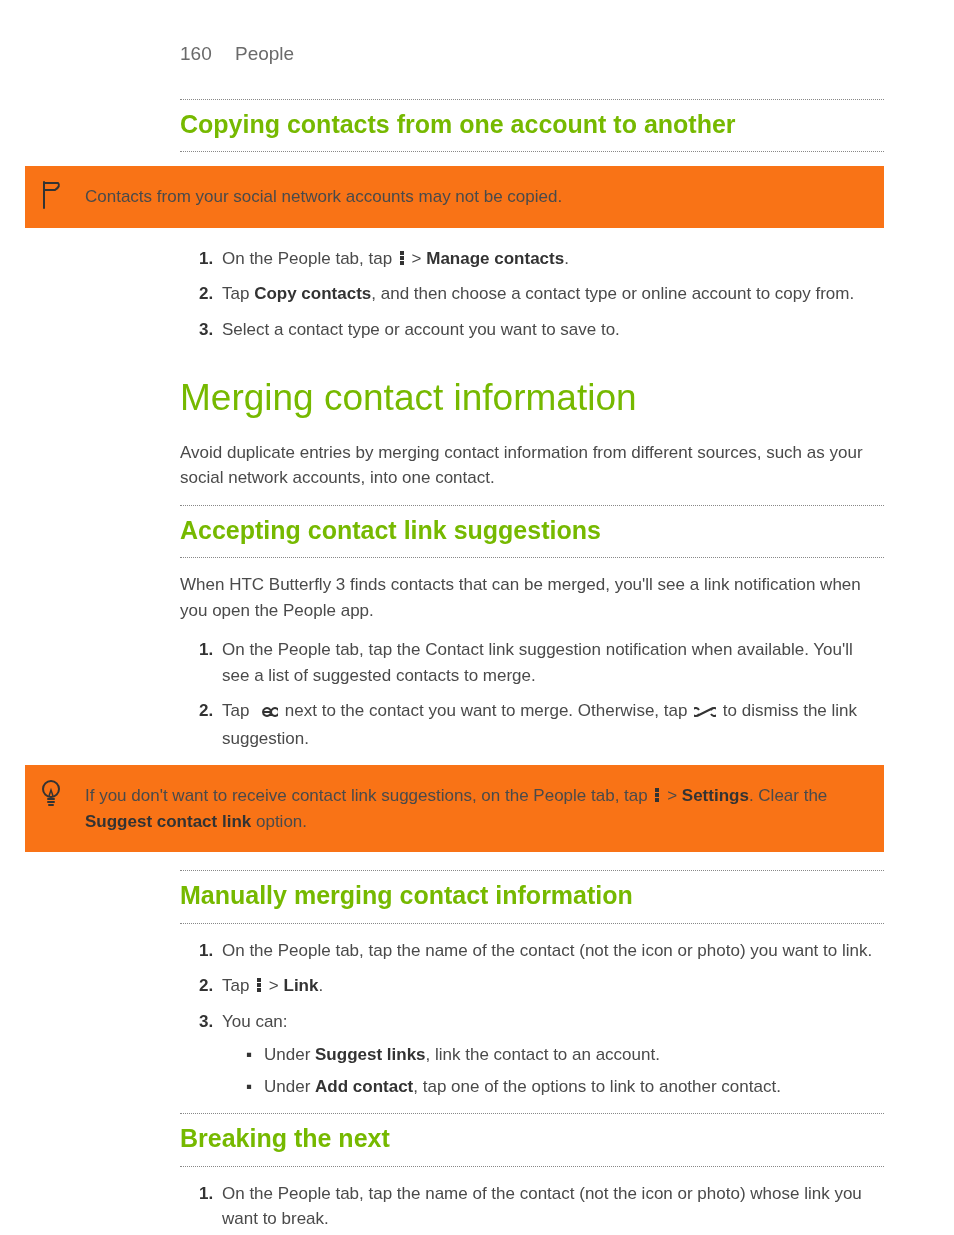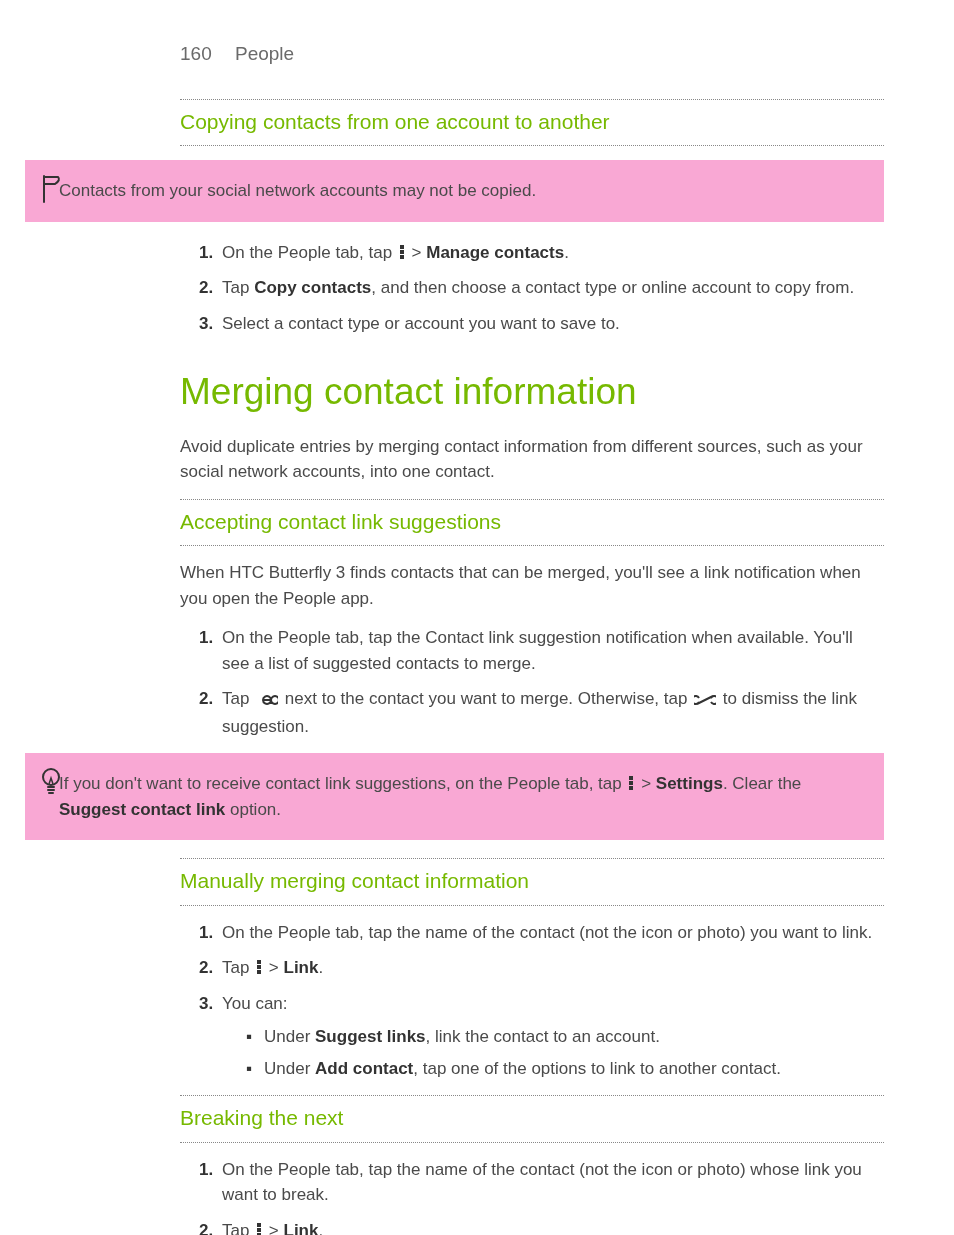--- a/index.html
+++ b/index.html
@@ -24,36 +24,36 @@
     color: #6a6a6a;
     margin-left: 110px;
     margin-bottom: 30px;
   }
   .running-head .pg { margin-right: 18px; }
   .content {
     margin-left: 110px;
   }
   .sec-head {
     color: #76b900;
-    font-size: 21px;
-    font-weight: 400;
+    font-size: 25px;
+    font-weight: 700;
     margin: 0 0 8px 0;
     padding-top: 2px;
   }
   .dotted {
     border: 0;
     border-top: 1px dotted #888;
     margin: 0;
   }
   .dotted.above { margin-bottom: 4px; }
   .dotted.below { margin-top: 4px; margin-bottom: 14px; }
   .callout {
-    background: #f9a8d4;
+    background: #f97316;
     margin-left: -45px;
-    padding: 18px 20px 18px 34px;
+    padding: 18px 20px 18px 60px;
     position: relative;
     margin-bottom: 18px;
     margin-top: 10px;
   }
   .callout .callout-icon {
     position: absolute;
     left: 14px;
     top: 14px;
   }
   ol.steps {

